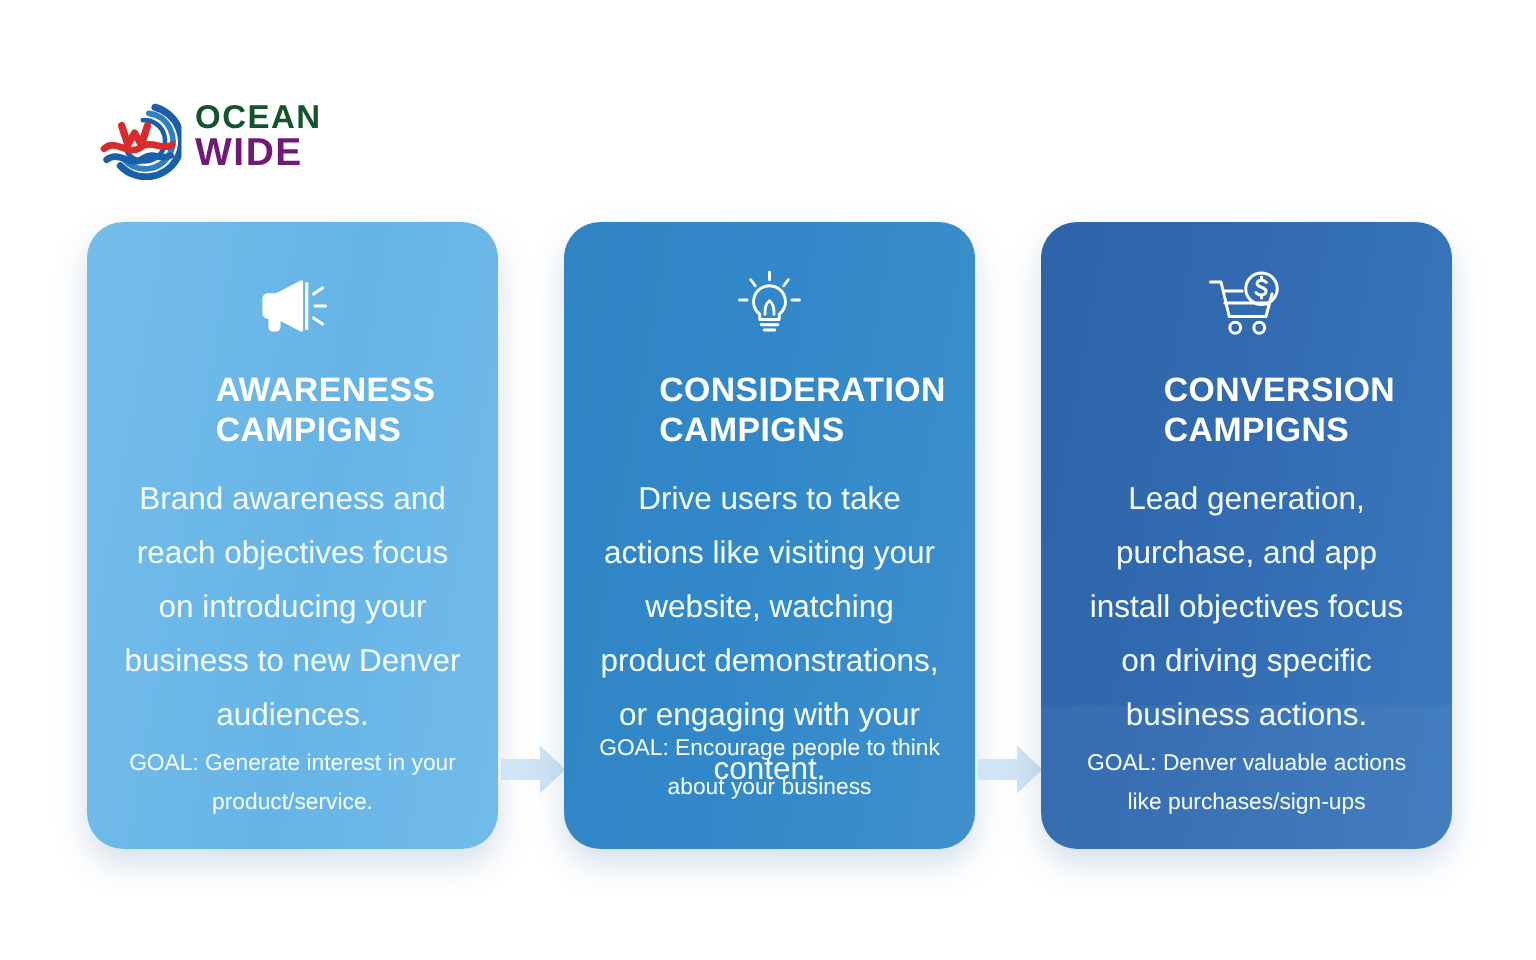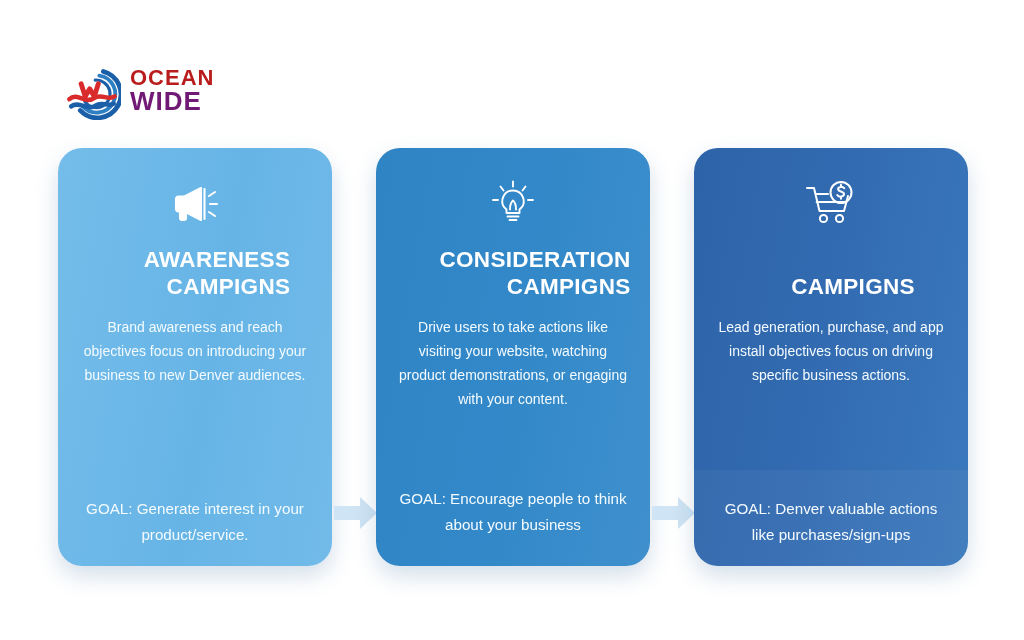--- a/index.html
+++ b/index.html
@@ -31,21 +31,21 @@
   .logo-mark { width: 58px; height: 58px; display: block; }
   .logo-words {
     display: flex;
     flex-direction: column;
     line-height: 0.95;
     letter-spacing: 0.5px;
   }
   .logo-word-top {
     font-size: 22px;
     font-weight: bold;
-    color: #b91c1c;
+    color: #14532d;
     letter-spacing: 1px;
   }
   .logo-word-bottom {
     font-size: 26px;
     font-weight: bold;
     color: #701a75;
     letter-spacing: 1px;
   }
 
   
@@ -92,29 +92,29 @@
     align-items: center;
     justify-content: center;
     margin-top: 4px;
     margin-bottom: 16px;
   }
   .card-icon svg { display: block; }
 
   .card-title {
     font-size: 22.5px;
     font-weight: bold;
-    text-align: right;
+    text-align: left;
     line-height: 1.22;
     letter-spacing: 0.3px;
     margin-bottom: 14px;
     margin-left: 44px;
   }
 
   .card-body {
-    font-size: 14px;
+    font-size: 21px;
     text-align: center;
     line-height: 1.72;
     color: #f4fbff;
     font-weight: 300;
   }
 
   .card-goal {
     font-size: 15.2px;
     text-align: center;
     line-height: 1.72;
@@ -224,21 +224,21 @@
           <path d="M13.6 22 L43 22"></path>
           <circle cx="20.5" cy="38.5" r="3.6"></circle>
           <circle cx="36.5" cy="38.5" r="3.6"></circle>
           <circle cx="38" cy="12.5" r="10.5"></circle>
           <path d="M41.3 8.3 C40.2 7.1 38.9 6.7 37.6 6.9 C35.9 7.1 35 8.2 35.1 9.4 C35.3 11.8 40.8 11.2 41 13.9 C41.1 15.3 40 16.4 38.2 16.6 C36.7 16.8 35.3 16.3 34.3 15.1"></path>
           <line x1="38" y1="4.6" x2="38" y2="6.6"></line>
           <line x1="38" y1="16.7" x2="38" y2="18.7"></line>
         </svg>
       </div>
       <div class="card-title">
-        <br>
+        <span>CONVERSION</span><br>
         <span>CAMPIGNS</span>
       </div>
       <div class="card-body">Lead generation, purchase, and app install objectives focus on driving specific business actions.</div>
       <div class="card-goal">GOAL: Denver valuable actions like purchases/sign-ups</div>
     </div>
 
   </div>
 </div>
 
 </body></html>

